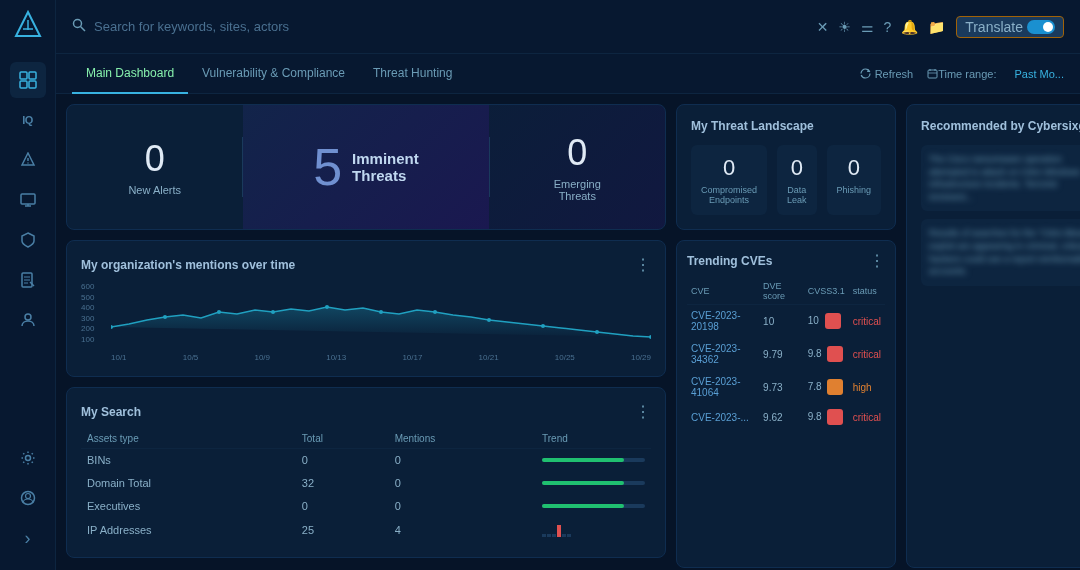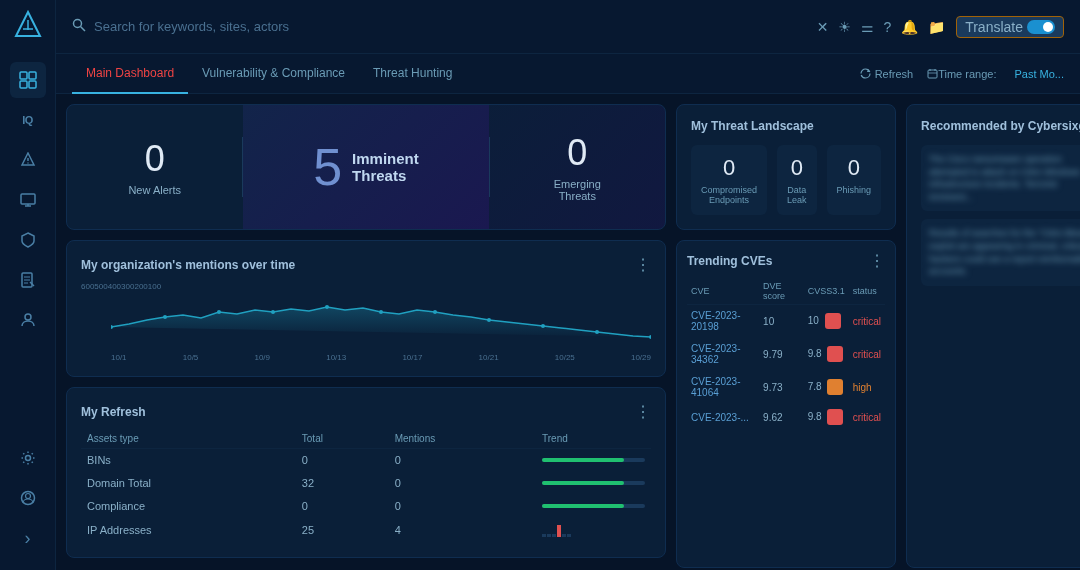--- a/index.html
+++ b/index.html
@@ -131,21 +131,21 @@
       font-size: 12px;
       color: #6a9bb5;
       padding: 0 14px;
       height: 40px;
       display: flex;
       align-items: center;
       cursor: pointer;
       border-bottom: 2px solid transparent;
     }
     .tab.active {
-      color: #ef4444;
+      color: #86efac;
       border-bottom: 2px solid #38b2e0;
     }
     .tabs-right {
       margin-left: auto;
       display: flex;
       align-items: center;
       gap: 14px;
       font-size: 11px;
       color: #6a9bb5;
     }
@@ -302,20 +302,21 @@
       height: 80px;
       position: relative;
     }
     .chart-labels-y {
       position: absolute;
       left: 0;
       top: 0;
       bottom: 18px;
       width: 30px;
       display: flex;
+      flex-direction: column;
       justify-content: space-between;
       font-size: 8px;
       color: #4a7090;
     }
     .chart-labels-x {
       position: absolute;
       bottom: 0;
       left: 30px;
       right: 0;
       display: flex;
@@ -710,21 +711,21 @@
     <td>9.62</td>
     <td>9.8 <span class="score-badge badge-critical"></span></td>
     <td class="status-critical">critical</td>
   </tr>
           </tbody>
       </table>
     </div>
 
     <div class="card col1" style="grid-row:3;">
       <div class="card-header">
-        <div class="card-title" style="margin-bottom:0;">My Refresh</div>
+        <div class="card-title" style="margin-bottom:0;">My Search</div>
         <div class="card-menu">⋮</div>
       </div>
       <table>
         <thead>
           <tr>
             <th>Assets type</th>
             <th>Total</th>
             <th>Mentions</th>
             <th>Trend</th>
           </tr>
@@ -744,21 +745,21 @@
     <td>Domain Total</td>
     <td>32</td>
     <td>0</td>
     <td>
                 <div class="trend-bar">
                   <div class="trend-bar-fill"></div>
                 </div>
               </td>
   </tr>
             <tr>
-    <td>Compliance</td>
+    <td>Executives</td>
     <td>0</td>
     <td>0</td>
     <td>
                 <div class="trend-bar">
                   <div class="trend-bar-fill"></div>
                 </div>
               </td>
   </tr>
             <tr>
     <td>IP Addresses</td>

